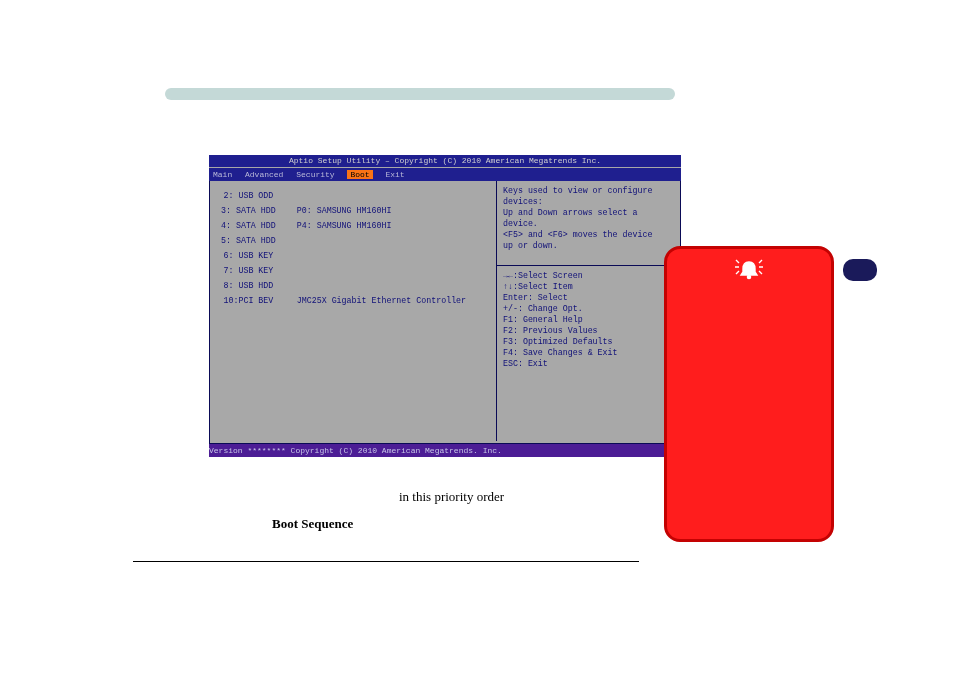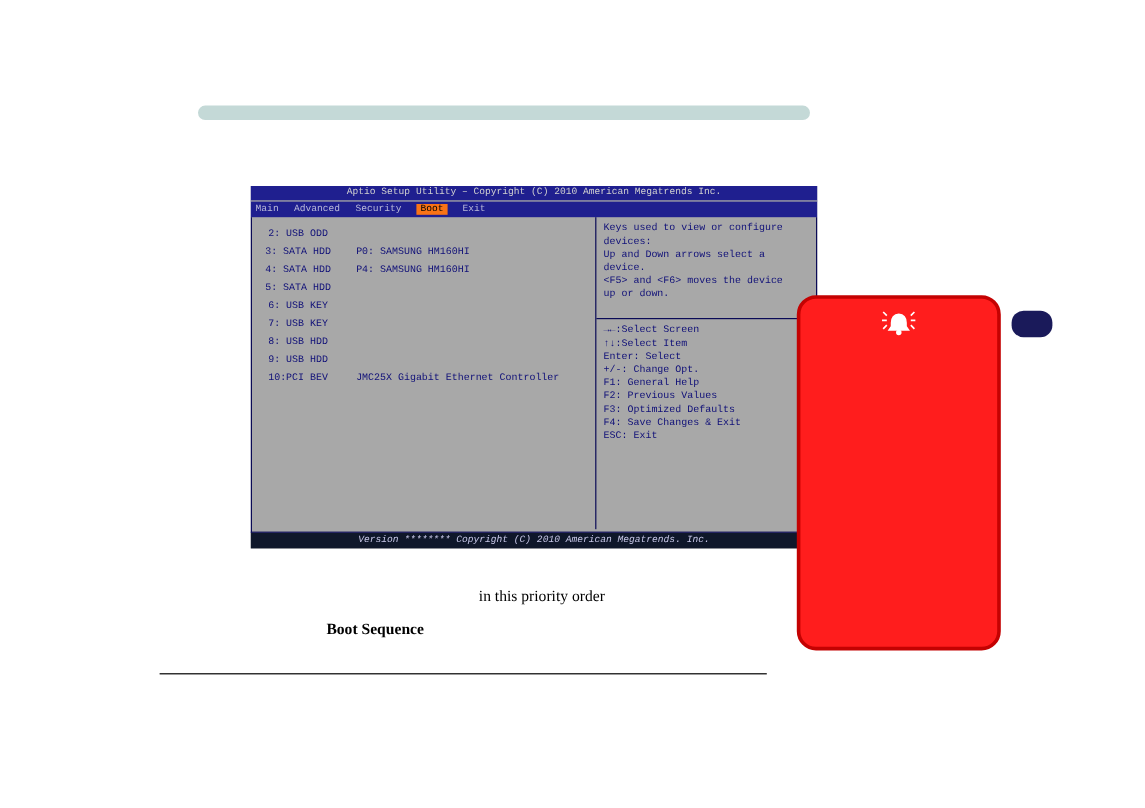--- a/index.html
+++ b/index.html
@@ -77,26 +77,25 @@
     position: absolute;
     top: 0; left: 286px;
     width: 183px; height: 260px;
     border-left: 1px solid #0a0a56;
     padding: 4px 4px 0 6px;
     box-sizing: border-box;
     color: #101078;
   }
   .bios-footer {
     height: 13px;
-    background: #0f172a;
+    background: #4c1d95;
     color: #c7c7e7;
-    text-align: center;
+    text-align: left;
     font-size: 8px;
     line-height: 13px;
-    font-style: italic;
   }
   .bs-title { color: #000; font-weight: bold; }
   .bs-sel { color: #000; background: #fff; }
   .bs-row { color: #101078; }
   .bs-row td:first-child { padding-right: 18px; white-space: nowrap; text-align: center;}
   .bs-table td { font-size: 8.3px; }
   .help-sep { border-top: 1px solid #0a0a56; margin: 14px -6px 4px -6px; }
   .caption {
     position: absolute;
     font-family: "Times New Roman", serif;
@@ -173,24 +172,20 @@
           <tr class="bs-row">
                 <td>6: USB KEY</td>
                 <td></td>
               </tr>
           <tr class="bs-row">
                 <td>7: USB KEY</td>
                 <td></td>
               </tr>
           <tr class="bs-row">
                 <td>8: USB HDD</td>
-                <td></td>
-              </tr>
-          <tr class="bs-row">
-                <td>9: USB HDD</td>
                 <td></td>
               </tr>
           <tr class="bs-row">
                 <td>10:PCI BEV</td>
                 <td>JMC25X Gigabit Ethernet Controller</td>
               </tr>
         </tbody>
           </table>
       </div>
       <div class="bios-right">

